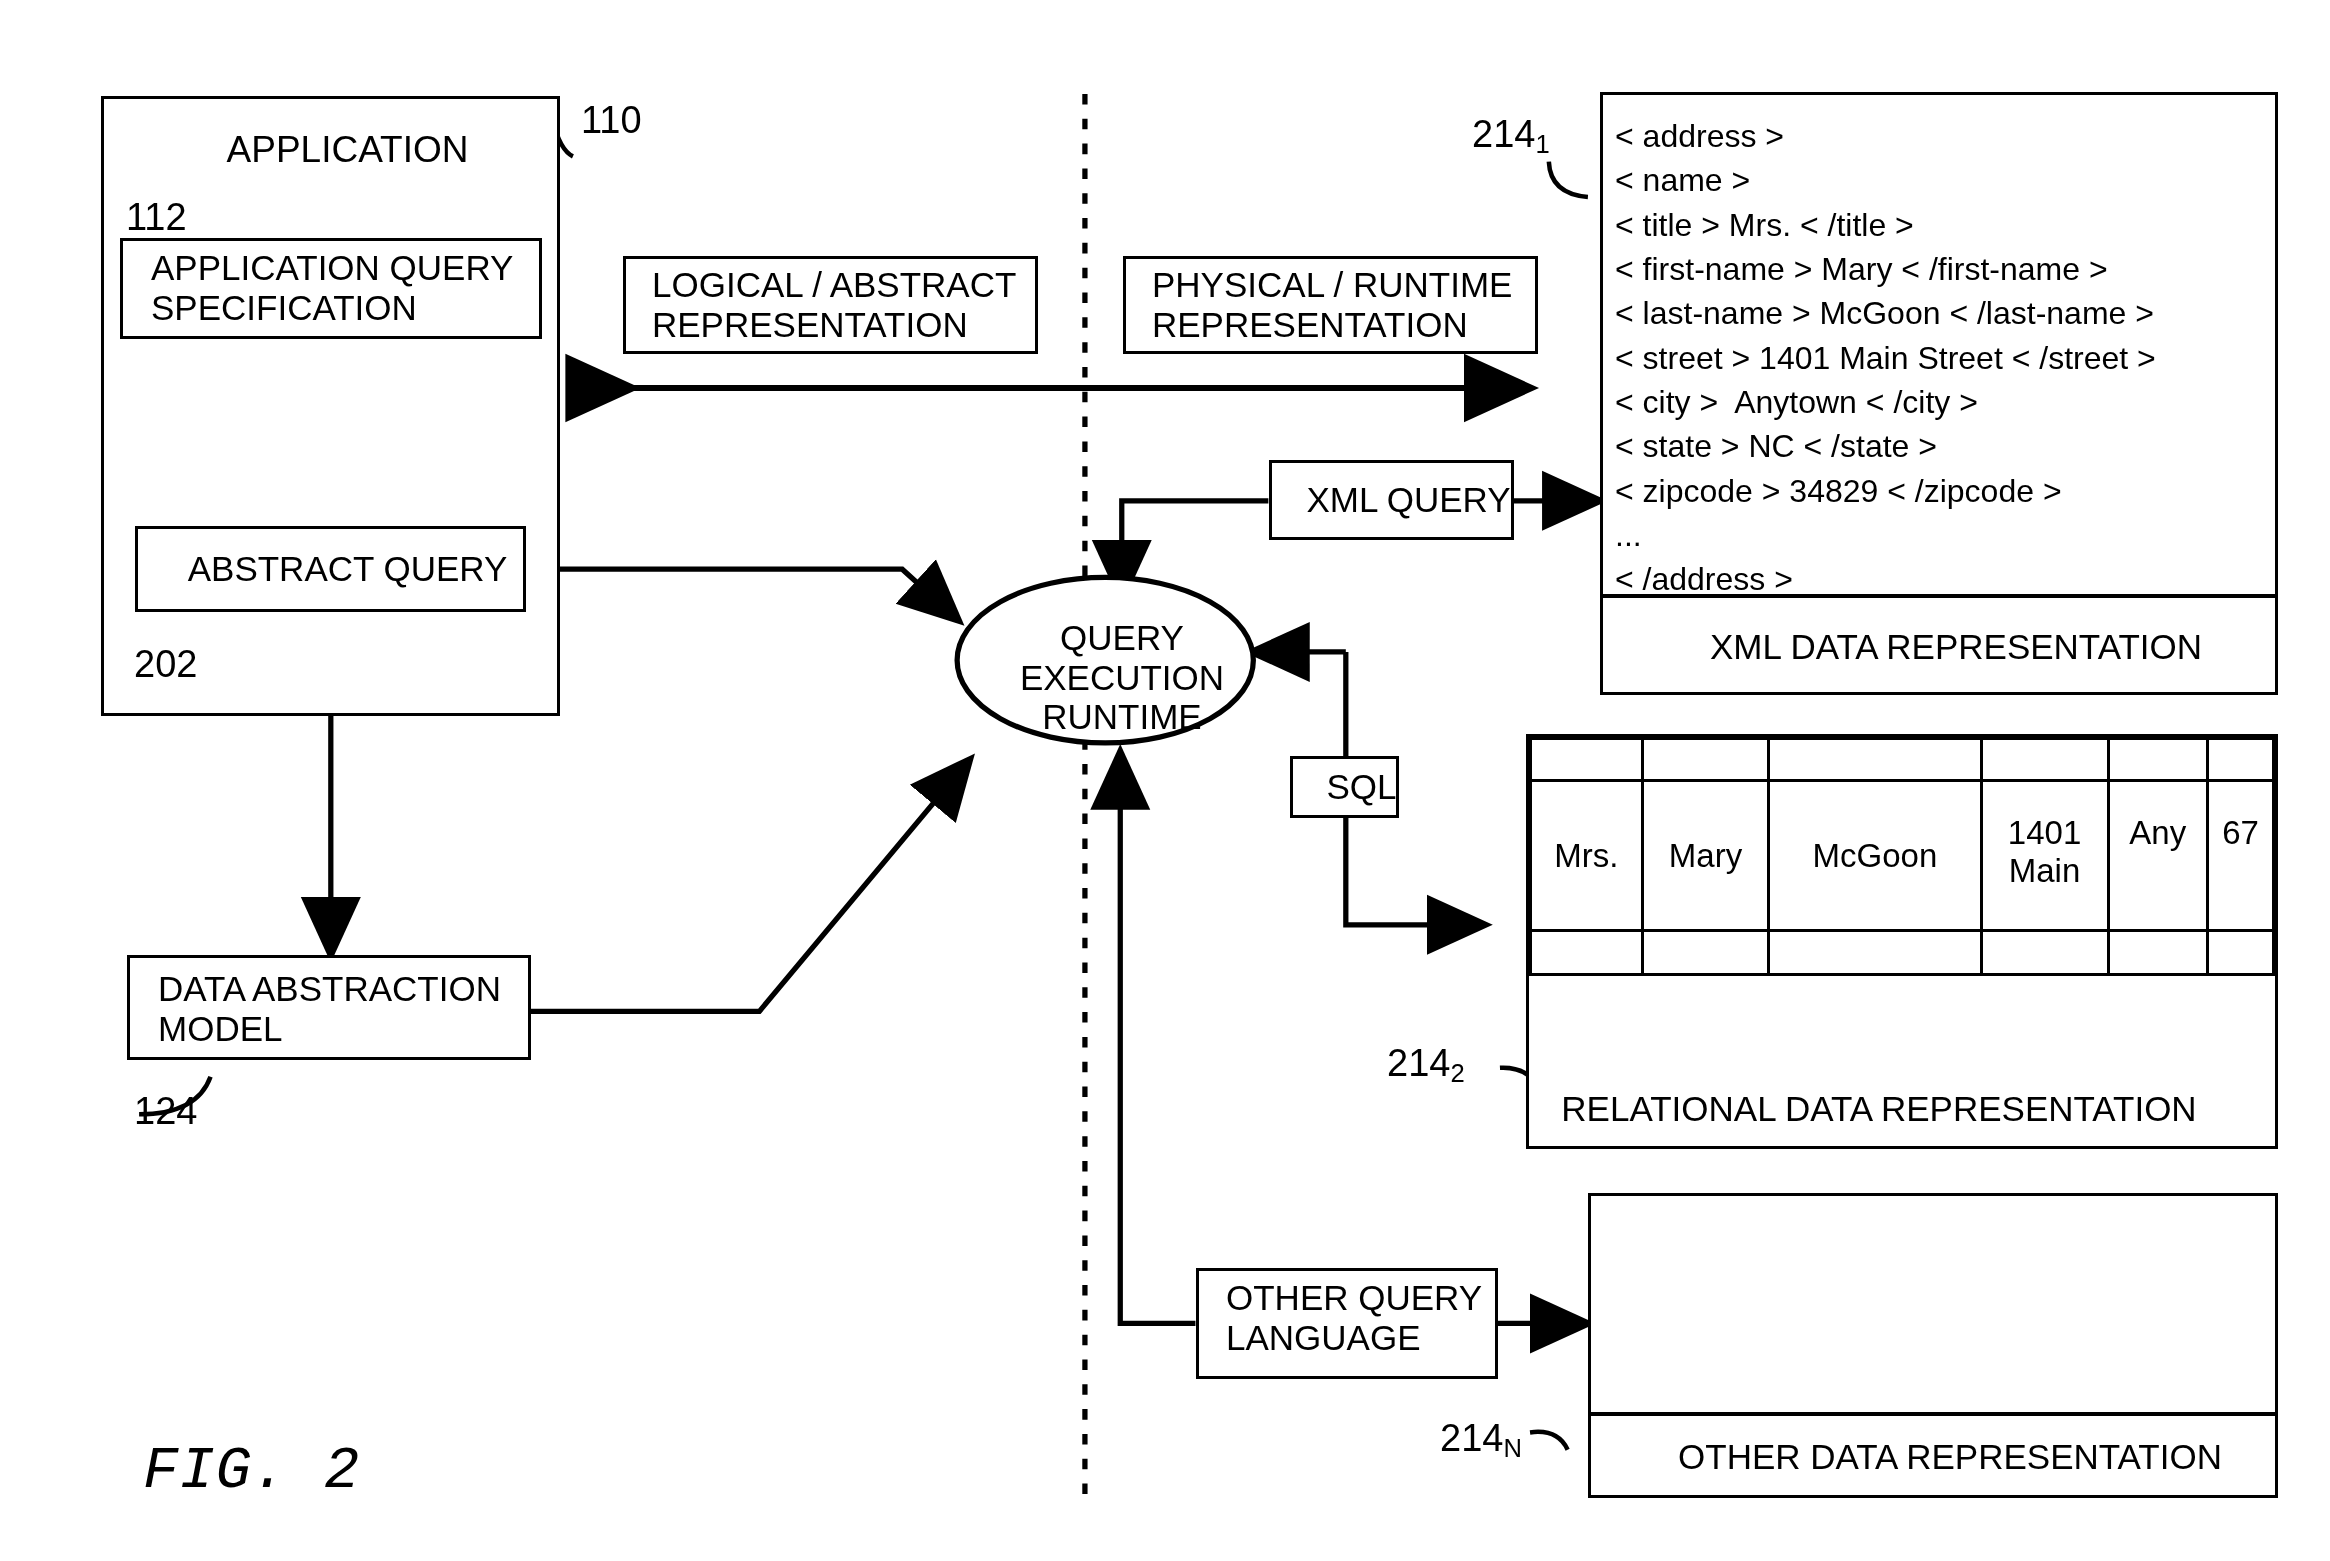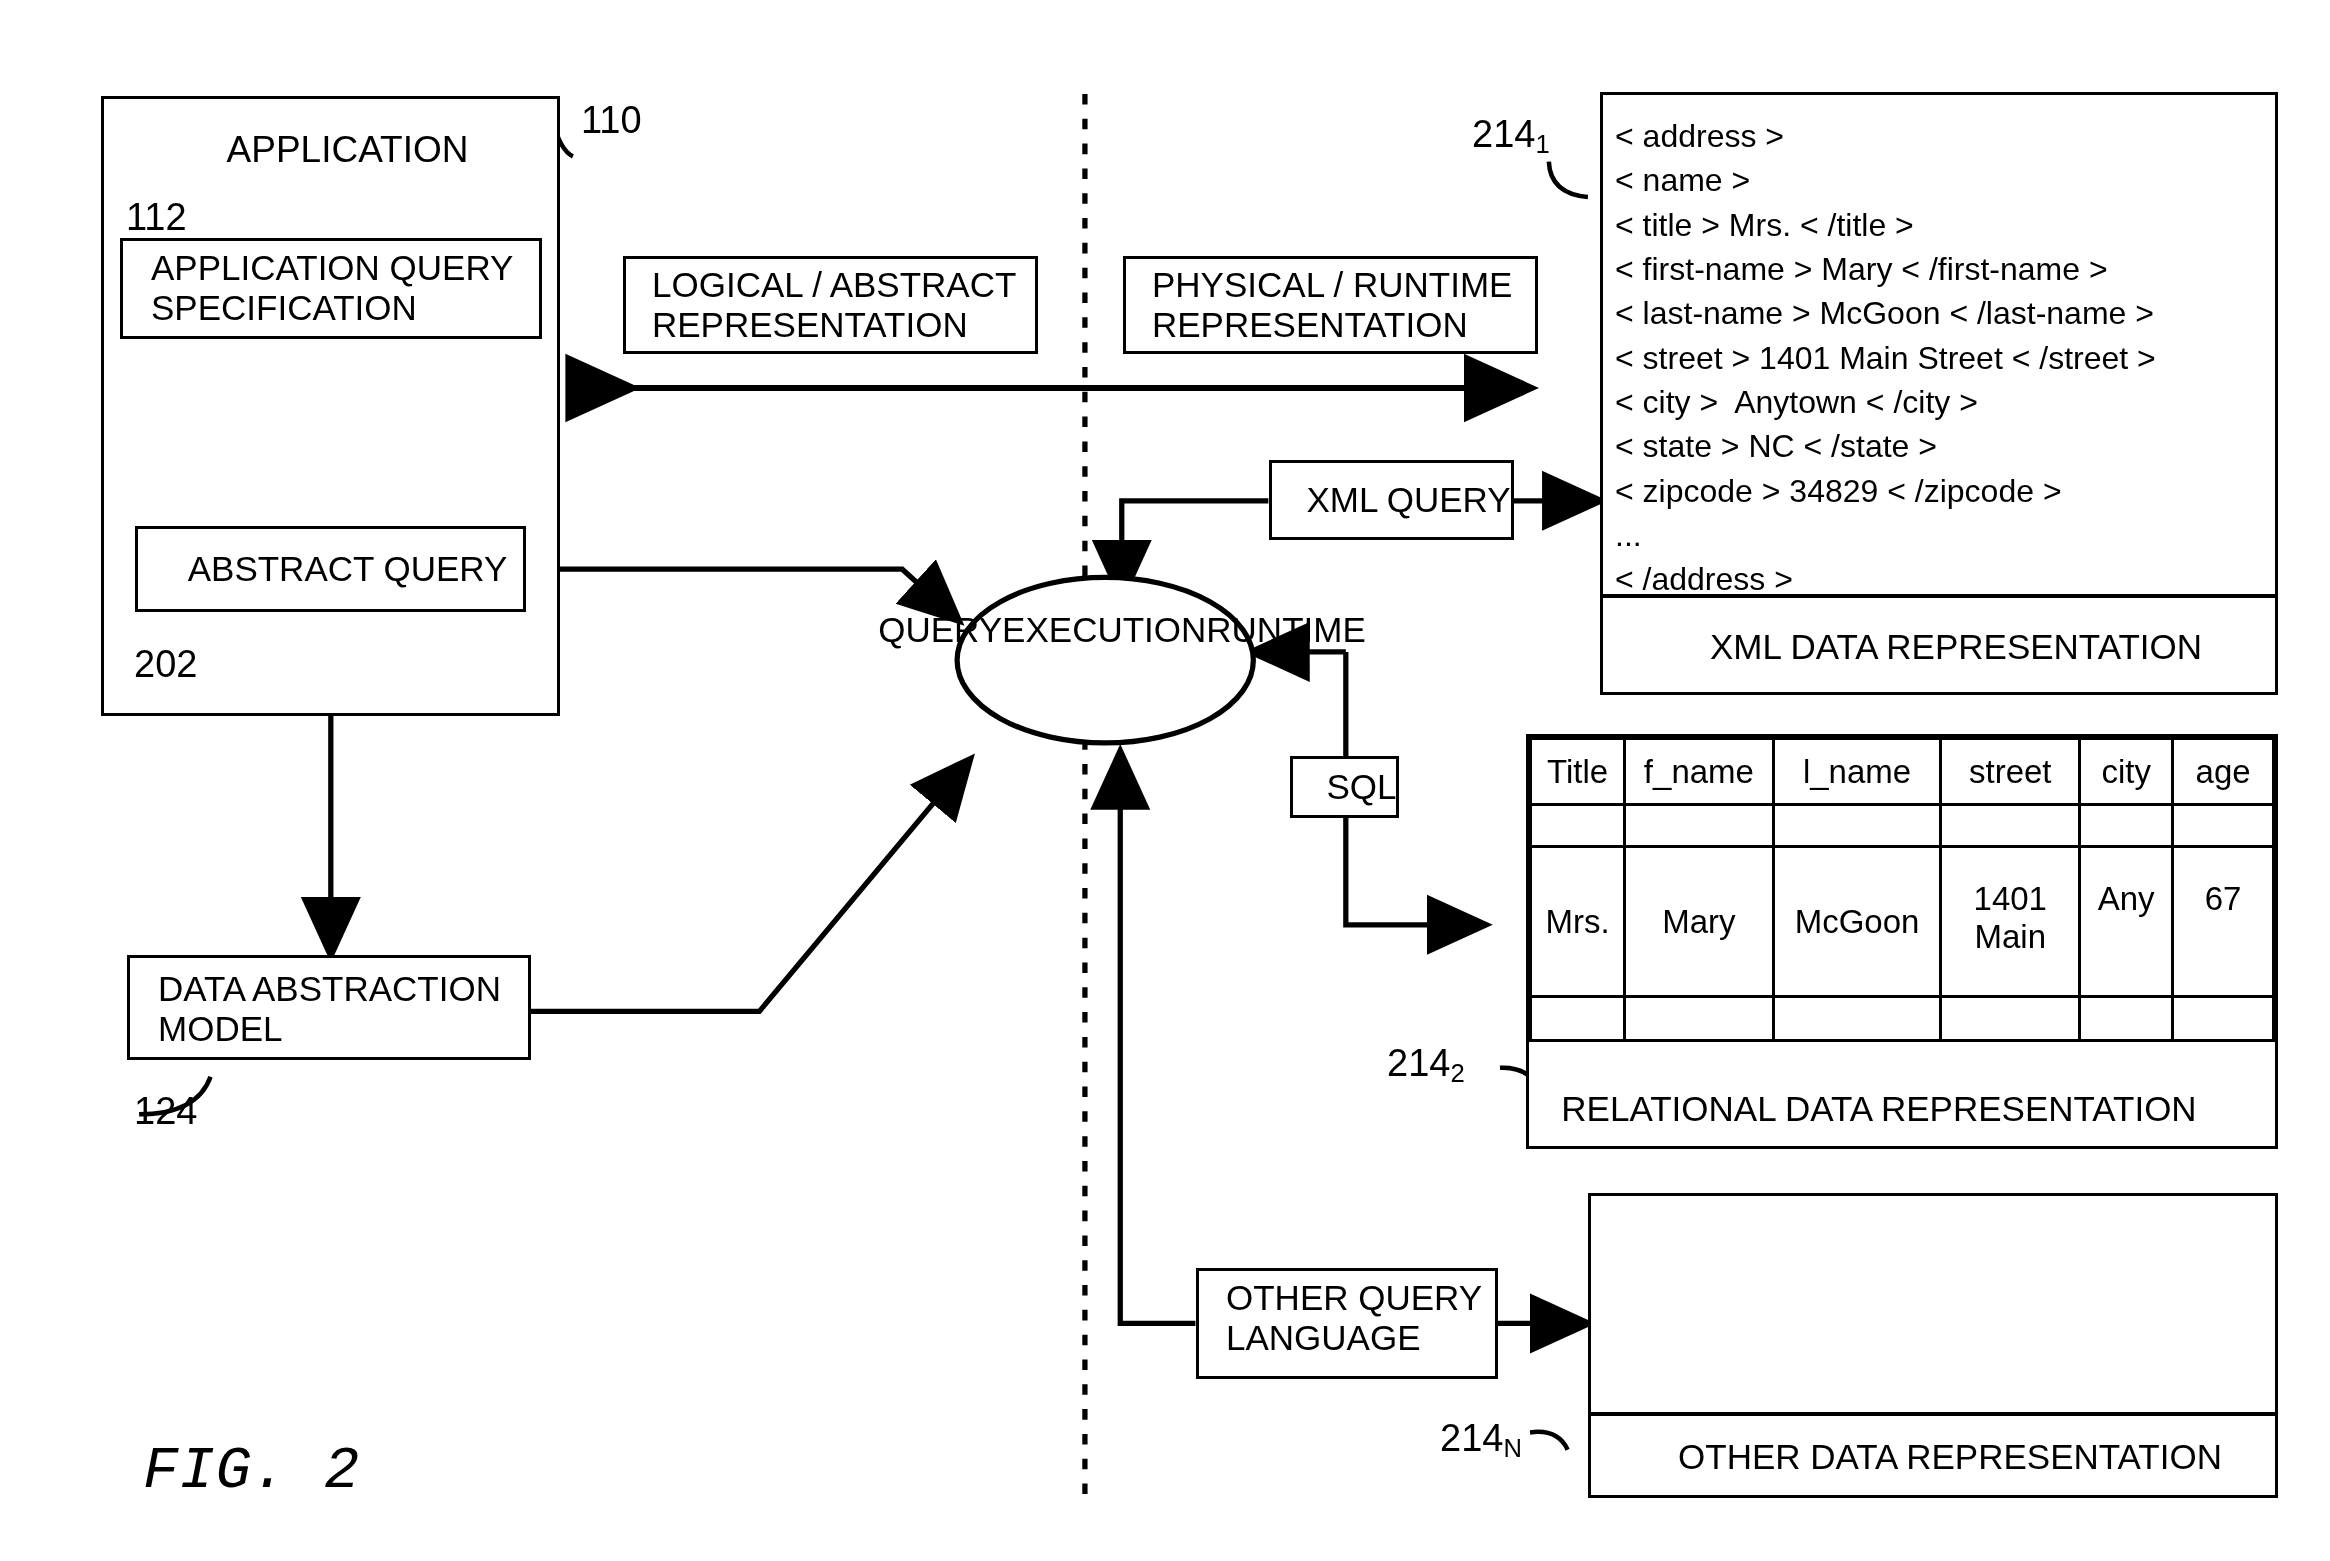--- a/index.html
+++ b/index.html
@@ -100,21 +100,21 @@
   <div class="txt" style="left:635px;top:265px;width:406px;font-size:35px;">LOGICAL / ABSTRACT
 REPRESENTATION</div>
 
   <div class="box" style="left:1123px;top:256px;width:415px;height:98px;"></div>
   <div class="txt" style="left:1135px;top:265px;width:406px;font-size:35px;">PHYSICAL / RUNTIME
 REPRESENTATION</div>
 
   <svg class="layer" viewBox="0 0 3099 2076" preserveAspectRatio="none" style="pointer-events:none;">
     <ellipse cx="1470" cy="878" rx="197" ry="110" fill="#fff" stroke="#000" stroke-width="7"></ellipse>
   </svg>
-  <div class="txt ctr" style="left:957px;top:562px;width:296px;height:135px;font-size:35px;flex-direction:row;">
+  <div class="txt ctr" style="left:957px;top:610px;width:296px;height:135px;font-size:35px;flex-direction:column;">
     <span>QUERY</span>
     <span>EXECUTION</span>
     <span>RUNTIME</span>
   </div>
 
   <div class="box" style="left:1269px;top:460px;width:245px;height:80px;"></div>
   <div class="txt ctr" style="left:1269px;top:460px;width:245px;height:80px;font-size:35px;">XML QUERY</div>
 
   <div class="thinbox" style="left:1290px;top:756px;width:109px;height:62px;"></div>
   <div class="txt ctr" style="left:1290px;top:756px;width:109px;height:62px;font-size:35px;">SQL</div>
@@ -137,28 +137,20 @@
 &lt; /address &gt;</div>
   <div style="position:absolute;left:1600px;top:594px;width:678px;height:3.8px;background:#000;"></div>
   <div class="txt ctr" style="left:1600px;top:598px;width:678px;height:98px;font-size:35px;">XML DATA REPRESENTATION</div>
   <div class="refnum" style="left:1472px;top:113px;">
     <span>214</span><span class="sub">1</span>
   </div>
 
   <div class="box" style="left:1526px;top:734px;width:752px;height:415px;"></div>
   <table class="tbl" style="left:1529px;top:737px;width:746px;">
     <tbody>
-        <tr>
-      <td style="width:84px;height:63px;">Title</td>
-      <td style="width:134px;">f_name</td>
-      <td style="width:152px;">l_name</td>
-      <td style="width:125px;">street</td>
-      <td style="width:83px;">city</td>
-      <td style="width:90px;">age</td>
-    </tr>
     <tr>
       <td style="height:39px;"></td>
       <td></td>
       <td></td>
       <td></td>
       <td></td>
       <td></td>
     </tr>
     <tr>
       <td style="height:147px;">Mrs.</td>

